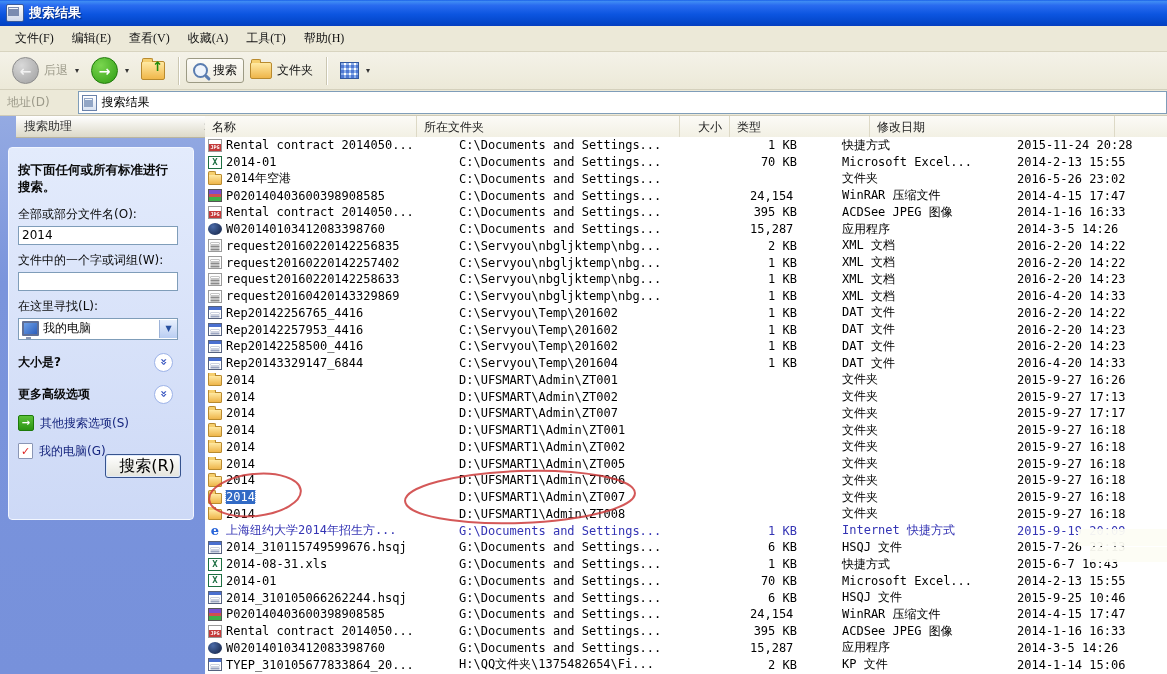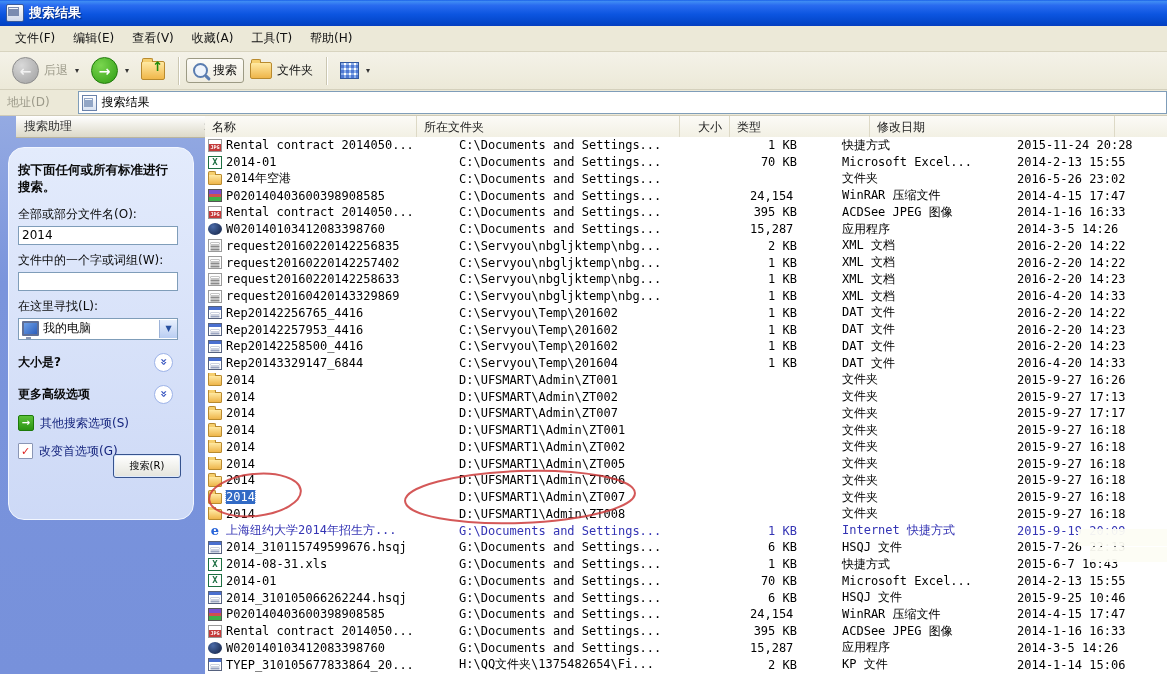--- a/index.html
+++ b/index.html
@@ -14,21 +14,21 @@
     display:flex;align-items:center;color:#fff;}
   .titlebar .appicon{width:16px;height:16px;margin:0 5px 0 6px;position:relative;
     background:linear-gradient(180deg,#fdfdfd,#cfd8ea);border:1px solid #3a5a9a;border-radius:2px;}
   .titlebar .appicon:after{content:"";position:absolute;left:2px;top:3px;width:9px;height:1px;
     box-shadow:0 0 0 1px #7a8bb0,0 3px 0 1px #7a8bb0,0 6px 0 1px #7a8bb0;}
   .titlebar .title{font-weight:bold;font-size:13px;text-shadow:1px 1px 1px #00257a;}
 
   
   .menubar{left:0;top:26px;width:1167px;height:26px;background:#ece9d8;
     border-bottom:1px solid #d8d4c0;display:flex;align-items:center;padding-left:6px;box-sizing:border-box;}
-  .menubar .mitem{padding:0 9px;color:#111;}
+  .menubar .mitem{padding:0 9px;color:#111;font-family:Liberation Serif, serif;}
 
   
   .toolbar{left:0;top:52px;width:1167px;height:38px;background:linear-gradient(180deg,#f4f2e8,#ece9d8);
     border-bottom:1px solid #d4d0bc;display:flex;align-items:center;box-sizing:border-box;padding-left:6px;}
   .tbtn{display:flex;align-items:center;gap:5px;padding:3px 6px;border-radius:3px;}
   .tbtn.toggled{border:1px solid #9c9a84;background:linear-gradient(180deg,#fdfcf8,#efecdf);}
   .circ{width:25px;height:25px;border-radius:50%;display:flex;align-items:center;justify-content:center;
     color:#fff;font-weight:bold;font-size:14px;}
   .circ.gray{background:radial-gradient(circle at 35% 30%,#d9d9d9,#9f9f9f);border:1px solid #8c8c8c;color:#f2f2f2;}
   .circ.green{background:radial-gradient(circle at 35% 30%,#7ad64f,#2f9c12);border:1px solid #1f7a0a;}
@@ -65,21 +65,21 @@
 
   
   .sidebar{left:0;top:116px;width:205px;height:558px;
     background:linear-gradient(180deg,#94aae2 0%,#7a94dc 30%,#7791db 100%);}
   .sbbar{position:absolute;left:16px;top:0;width:205px;height:22px;
     background:linear-gradient(180deg,#ffffff,#dcd9c8);border-bottom:1px solid #b9b5a0;
     display:flex;align-items:center;box-sizing:border-box;padding:0 8px;color:#333;}
   .sbbar .sbtitle{flex:1;}
   .sbclose{color:#333;font-size:12px;font-weight:bold;}
   .sbpanel{position:absolute;left:8px;top:31px;width:186px;height:373px;
-    background:linear-gradient(180deg,#e3ebfc,#cdd9f6);border:1px solid #f2f6ff;border-radius:16px;
+    background:linear-gradient(180deg,#e3ebfc,#cdd9f6);border:1px solid #f2f6ff;border-radius:4px;
     box-sizing:border-box;padding:10px 20px 0 9px;color:#0a0a0a;}
   .sbpanel .bold2{font-weight:bold;font-size:12.5px;line-height:1.35;margin:4px 0 10px 0;}
   .sblabel{margin:7px 0 3px 0;}
   .sbinput{width:152px;height:17px;background:#fff;border:1px solid #7f9db9;font-size:12px;
     font-family:inherit;padding:0 3px;box-sizing:content-box;}
   .sbselect{width:158px;height:20px;background:#fff;border:1px solid #7f9db9;display:flex;align-items:center;margin-top:2px;}
   .pcico{width:13px;height:11px;border:2px solid #5f6f96;border-radius:1px;margin:0 4px 0 3px;
     background:linear-gradient(135deg,#6ea0e8,#2c5ebc);position:relative;}
   .pcico:after{content:"";position:absolute;left:2px;bottom:-5px;width:5px;height:2px;background:#8d99b5;}
   .sbselect .seltext{flex:1;}
@@ -91,21 +91,21 @@
   .chev{width:17px;height:17px;border-radius:50%;background:#fff;border:1px solid #9db3e8;
     display:flex;align-items:center;justify-content:center;}
   .chev span{display:inline-block;transform:rotate(90deg);color:#3a57c0;font-weight:bold;font-size:12px;line-height:1;}
   .sblink{display:flex;align-items:center;gap:6px;margin-top:11px;color:#15247d;}
   .goico{width:14px;height:14px;background:linear-gradient(180deg,#5cc13a,#2a9312);border:1px solid #1d7a0a;
     border-radius:2px;color:#fff;font-size:10px;font-weight:bold;display:flex;align-items:center;justify-content:center;line-height:1;}
   .prefico{width:13px;height:14px;background:#fff;border:1px solid #8a96b5;border-radius:1px;
     color:#d22;font-size:11px;font-weight:bold;display:flex;align-items:center;justify-content:center;line-height:1;}
   .searchbtn{position:absolute;right:24px;top:338px;width:66px;height:22px;
     background:linear-gradient(180deg,#ffffff,#e4e4dc);border:1px solid #36538e;border-radius:3px;
-    font-size:10px;text-align:center;line-height:21px;box-shadow:inset 0 0 0 1px #dfeafc;}
+    font-size:16px;text-align:center;line-height:21px;box-shadow:inset 0 0 0 1px #dfeafc;padding-left:8px;}
 
   
   .listhead{left:205px;top:116px;width:962px;height:24px;background:linear-gradient(180deg,#fcfbf7,#f1efe2);
     border-bottom:1px solid #d8d5c2;display:grid;grid-template-columns:212px 263px 50px 140px 245px auto;
     box-sizing:border-box;color:#202020;}
   .listhead .hc{border-right:1px solid #ddd9c6;display:flex;align-items:center;padding:0 7px;box-sizing:border-box;}
   .listhead .hc.right{justify-content:flex-end;}
   .listhead .hc:last-child{border-right:none;}
   .listbody{left:205px;top:137px;width:962px;height:537px;background:#fff;overflow:hidden;}
   .row{display:grid;grid-template-columns:212px 263px 50px 140px 245px auto;height:16.75px;align-items:center;
@@ -232,21 +232,21 @@
           </span>
         </div>
       </div>
     <div id="sblinks">
         <div class="sblink">
           <span class="goico">→</span>
           <span>其他搜索选项(S)</span>
         </div>
         <div class="sblink">
           <span class="prefico">✓</span>
-          <span>改变首选项(G)</span>
+          <span>我的电脑(G)</span>
         </div>
       </div>
   </div>
   <div class="searchbtn">搜索(R)</div>
 </div>
 
 <div class="abs listhead" id="listhead">
     <div class="hc">名称</div>
     <div class="hc">所在文件夹</div>
     <div class="hc right">大小</div>

